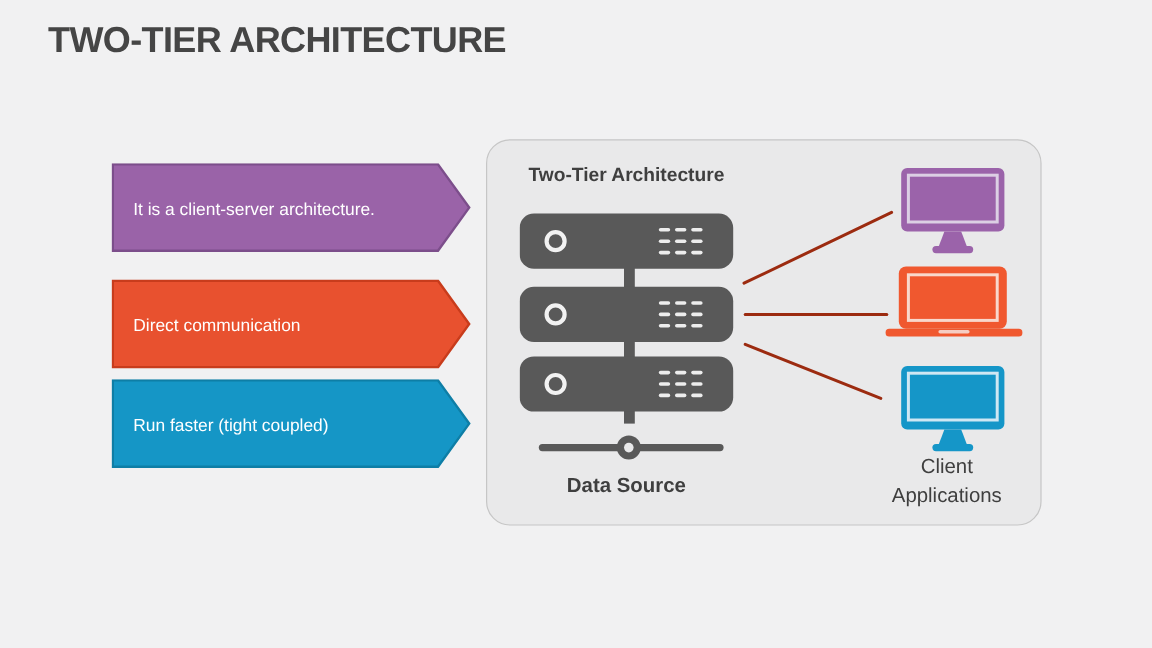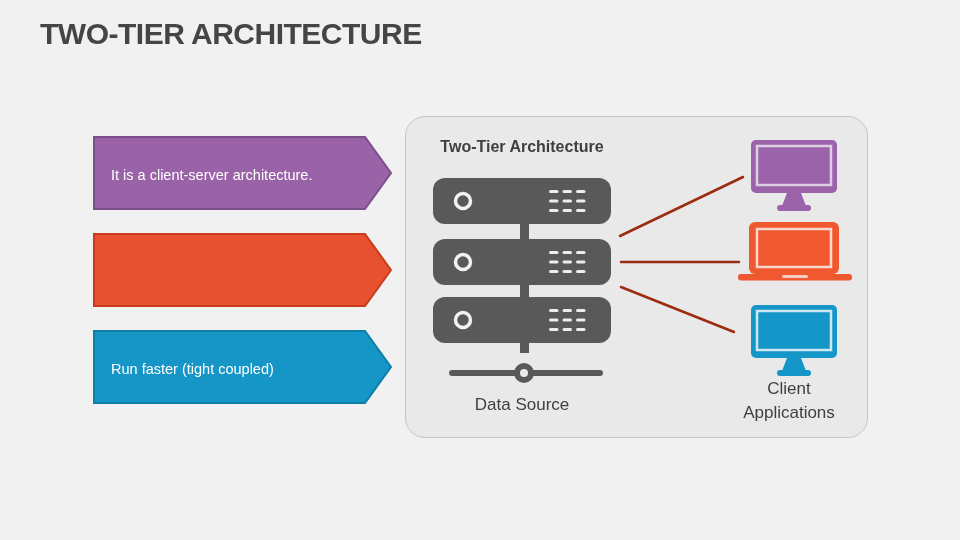--- a/index.html
+++ b/index.html
@@ -31,21 +31,21 @@
     position: absolute;
     left: 18px; top: 0;
     height: 78px;
     display: flex; align-items: center;
     color: #ffffff;
     font-size: 14.5px;
     white-space: nowrap;
   }
   .bullet-1 { top: 136px; }
   .bullet-2 { top: 233px; }
-  .bullet-3 { top: 330px; padding-left: 48px; }
+  .bullet-3 { top: 316px; padding-left: 48px; }
   .arrow-shape { stroke-width: 2; }
   .arrow-shape.b1 { stroke: #7c4e8b; }
   .arrow-shape.b2 { stroke: #c83c1c; }
   .arrow-shape.b3 { stroke: #0e7ea6; }
 
   
   .panel {
     position: absolute;
     left: 405px; top: 116px;
     width: 463px; height: 322px;
@@ -61,21 +61,21 @@
     font-size: 16px;
     font-weight: bold;
     color: #3f3f3f;
   }
   .server-label {
     position: absolute;
     left: 26px; top: 278px;
     width: 180px;
     text-align: center;
     font-size: 17px;
-    font-weight: normal;
+    font-weight: bold;
     color: #3f3f3f;
   }
   .clients-label {
     position: absolute;
     left: 298px; top: 260px;
     width: 170px;
     text-align: center;
     font-size: 17px;
     font-weight: normal;
     line-height: 24px;
@@ -106,20 +106,21 @@
   <svg width="300" height="74" viewBox="0 0 300 74">
     <polygon class="arrow-shape b1" points="1,1 272,1 298,37 272,73 1,73" fill="#9a63a8"></polygon>
   </svg>
   <span class="bullet-label">It is a client-server architecture.</span>
 </div>
 
 <div class="bullet bullet-2">
   <svg width="300" height="74" viewBox="0 0 300 74">
     <polygon class="arrow-shape b2" points="1,1 272,1 298,37 272,73 1,73" fill="#e8512f"></polygon>
   </svg>
+  <span class="bullet-label">Direct communication</span>
 </div>
 
 <div class="bullet bullet-3">
   <svg width="300" height="74" viewBox="0 0 300 74">
     <polygon class="arrow-shape b3" points="1,1 272,1 298,37 272,73 1,73" fill="#1596c6"></polygon>
   </svg>
   <span class="bullet-label">Run faster (tight coupled)</span>
 </div>
 
 <div class="panel">

